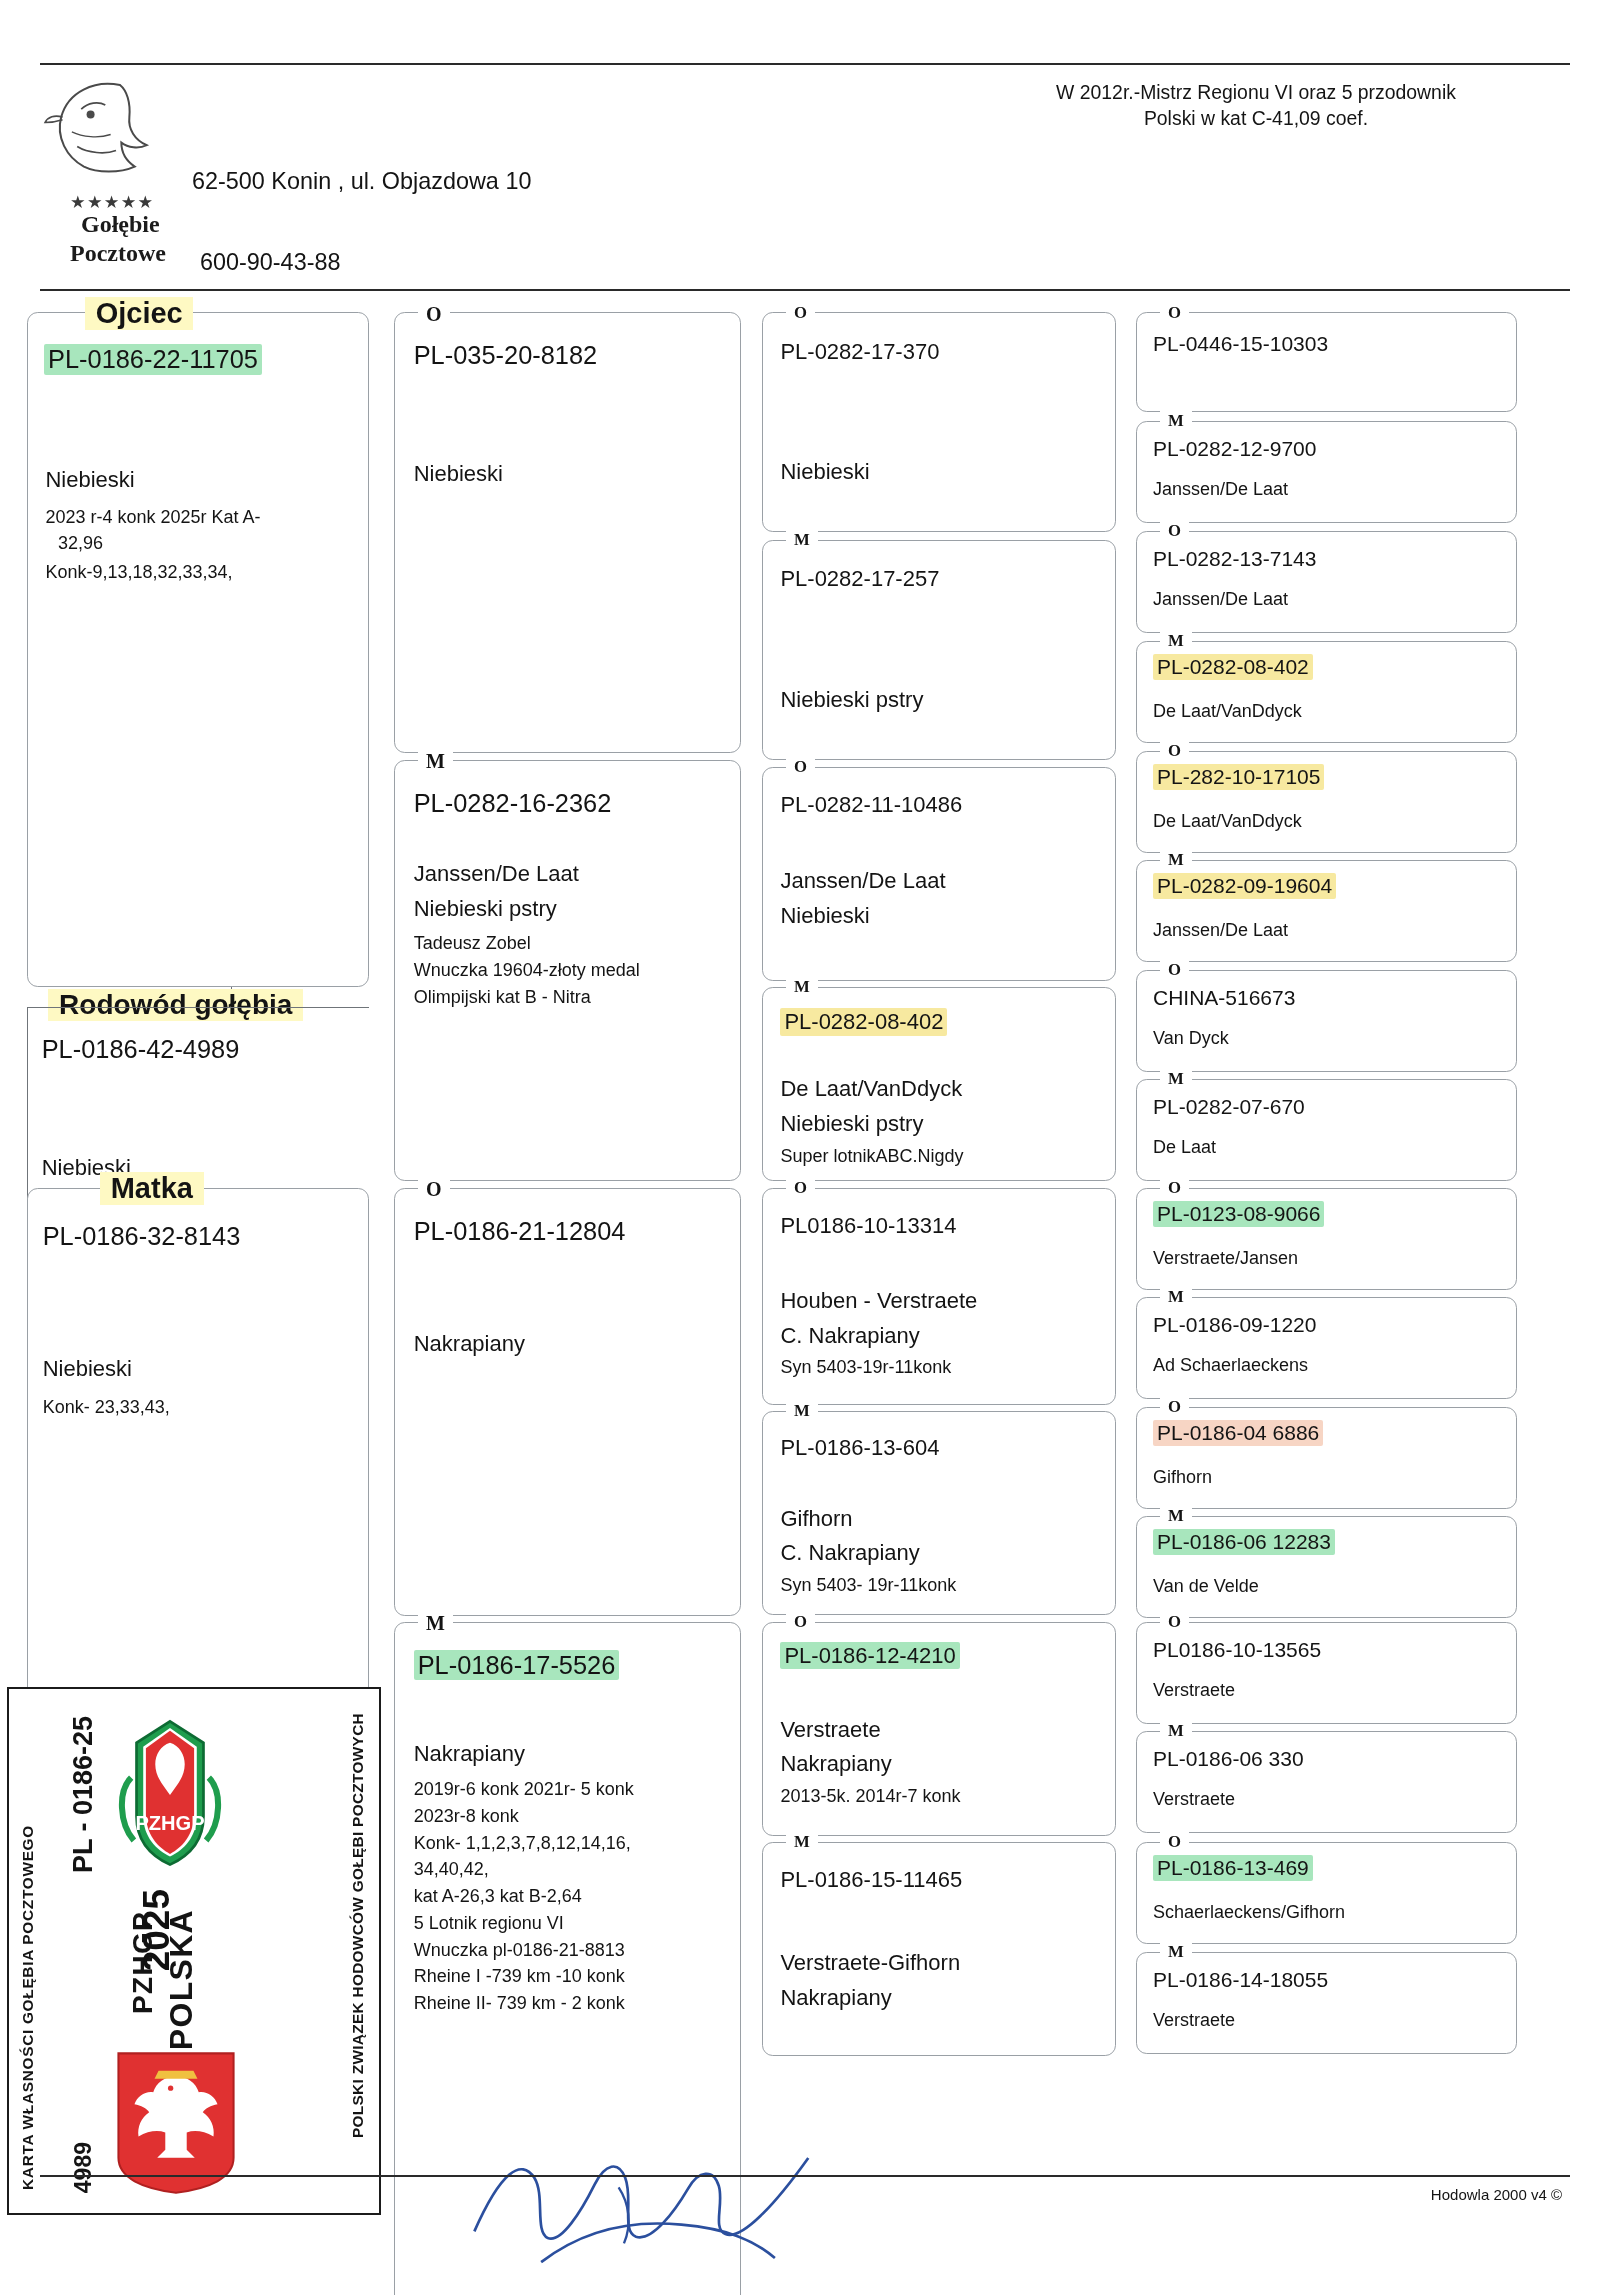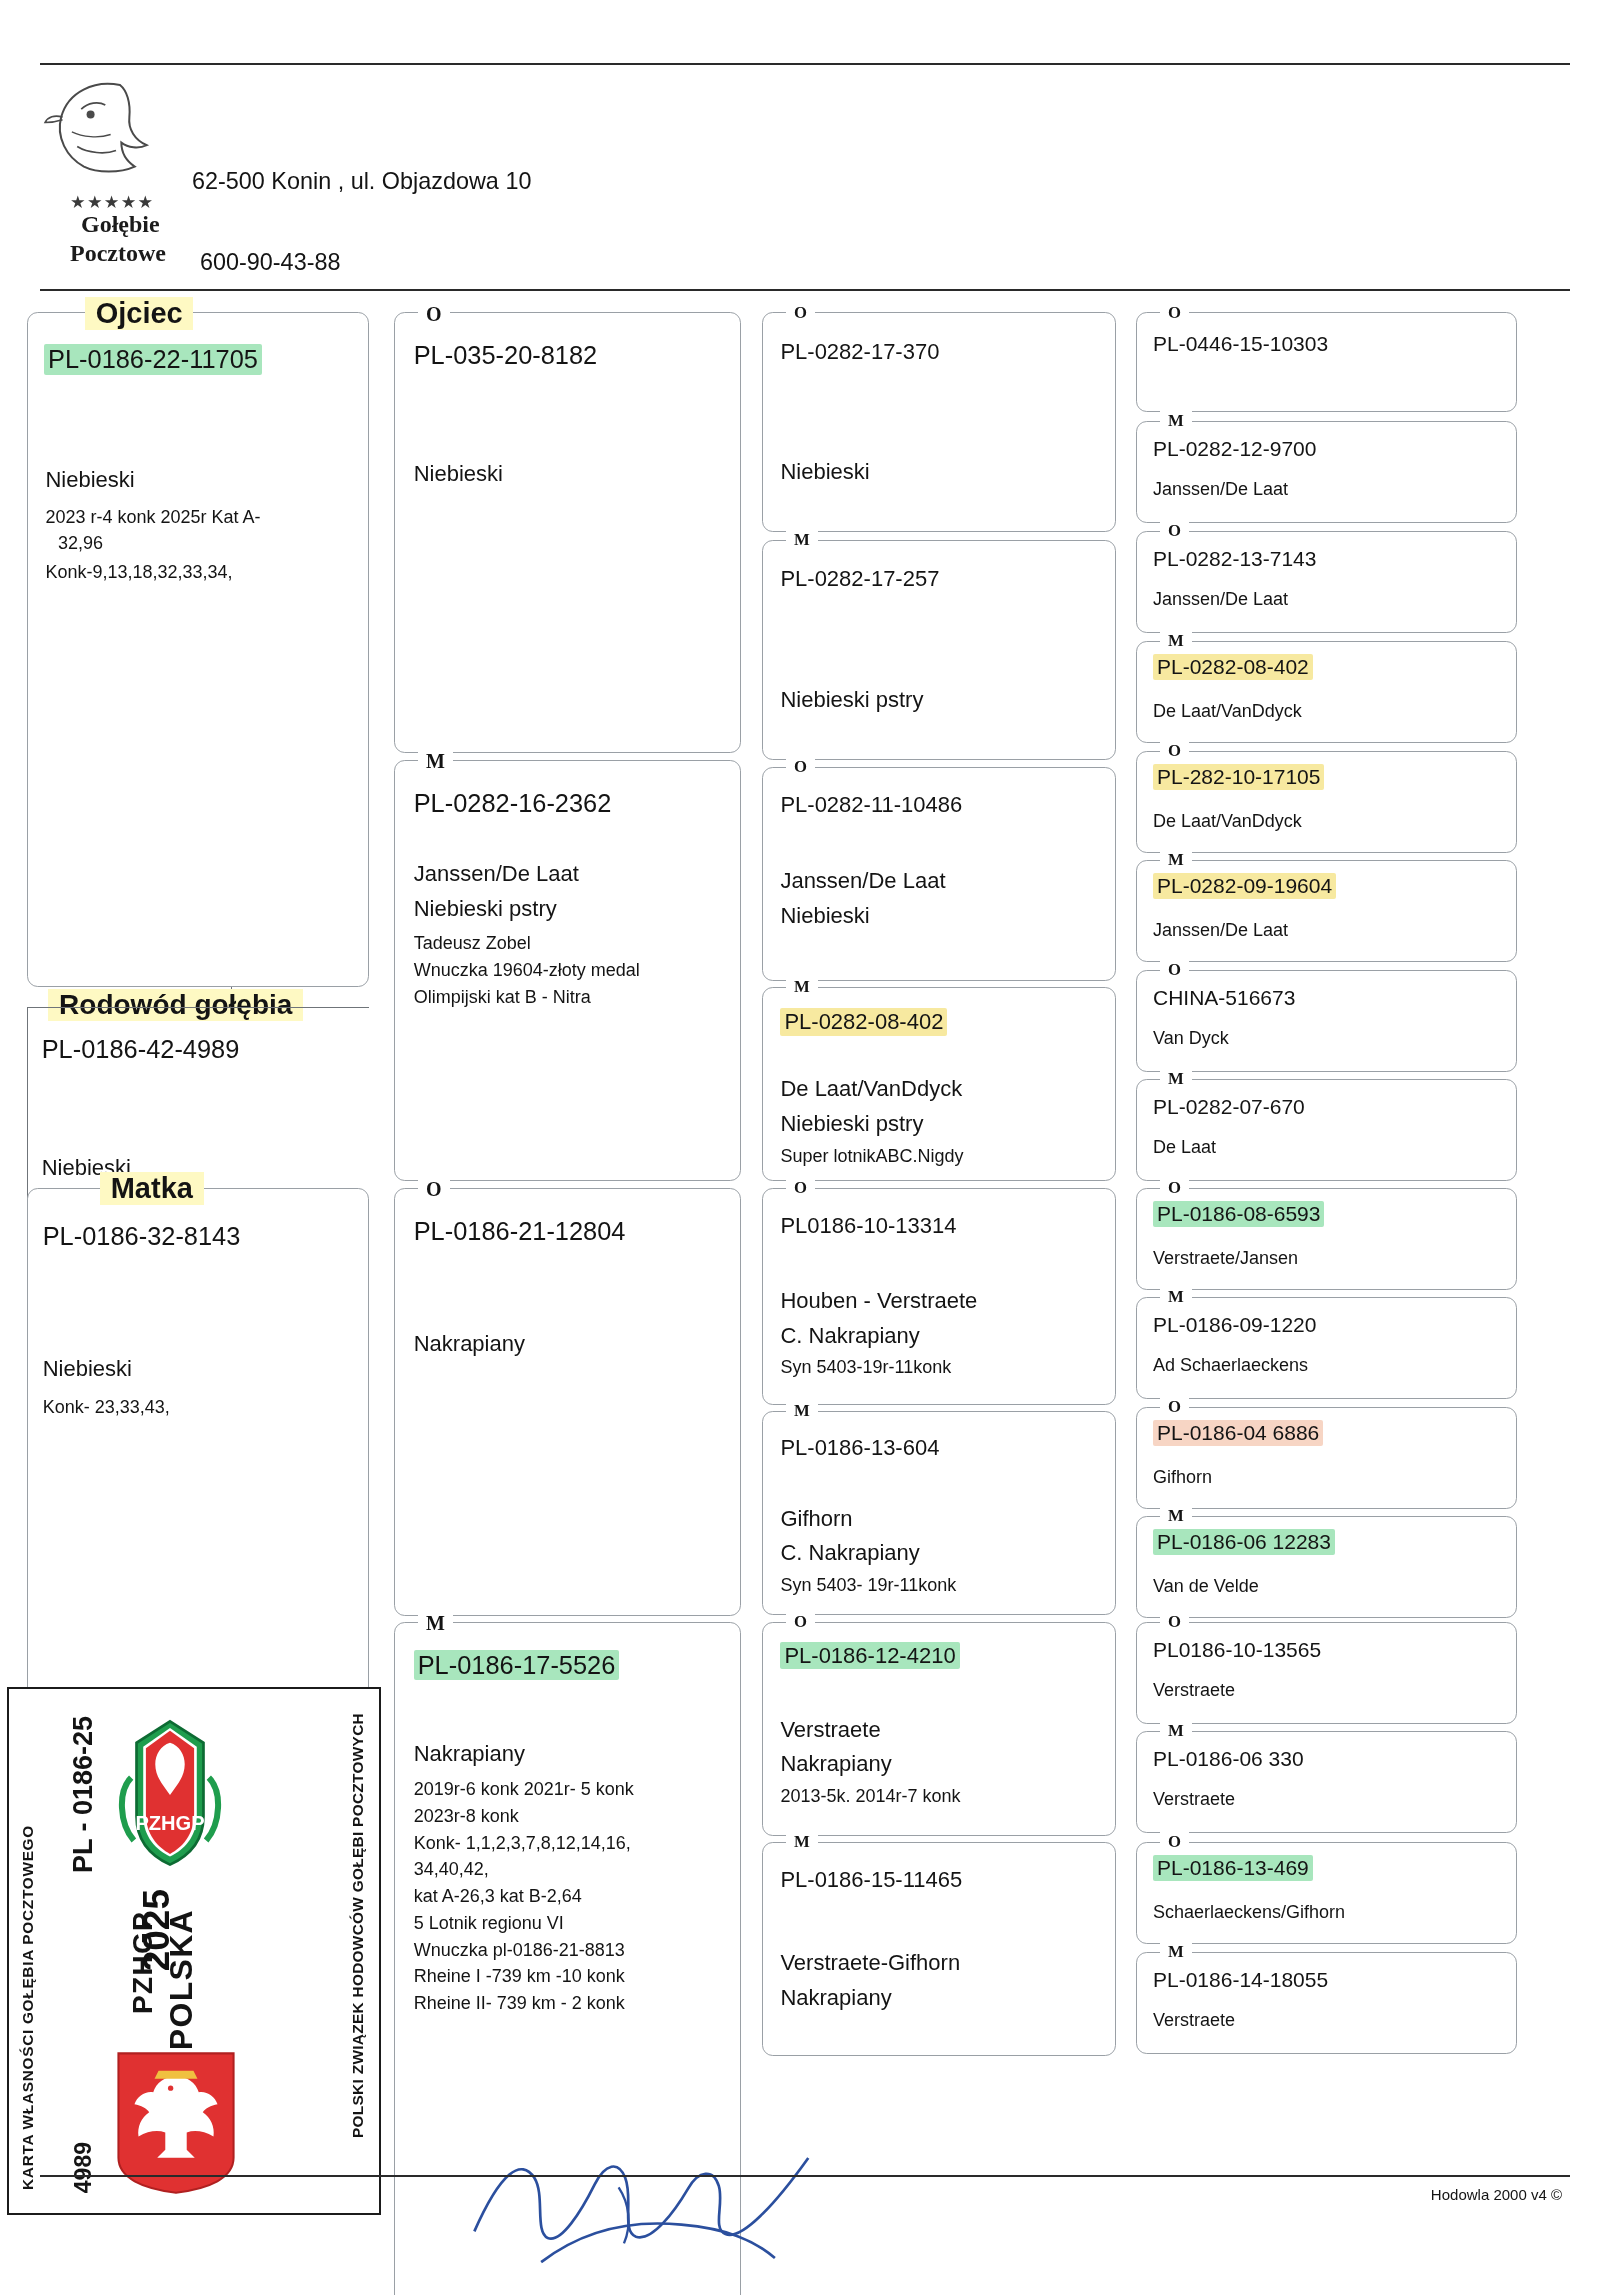--- a/index.html
+++ b/index.html
@@ -145,20 +145,24 @@
         <path d="M46 88 C62 96 86 98 104 92" fill="none" stroke="#4a4a4a" stroke-width="2"></path>
       </svg>
       <div class="stars">★★★★★</div>
       <div class="l1">Gołębie</div>
       <div class="l2">Pocztowe</div>
     </div>
 
     <div class="owner-addr">62-500 Konin , ul. Objazdowa 10</div>
     <div class="owner-phone">600-90-43-88</div>
 
+    <div class="award">
+      <div>W 2012r.-Mistrz Regionu VI oraz 5 przodownik</div>
+      <div>Polski w kat C-41,09 coef.</div>
+    </div>
 
     <div class="hdr-rule-bottom"></div>
   </div>
 
   <div class="grid">
 
     <div class="conn" style="left:204px; top:200px; width:1.3px; height:1229px;"></div>
     <div class="conn" style="left:194px; top:722px; width:12px; height:1.3px;"></div>
     <div class="conn" style="left:194px; top:922px; width:12px; height:1.3px;"></div>
 
@@ -316,21 +320,21 @@
       <div class="line tiny" style="left:16px; top:57px;">Van Dyck</div>
     </div>
     <div class="card" style="left:1109px; top:780px; width:381px; height:102px;">
       <div class="sex small">M</div>
       <div class="ring xs" style="left:16px; top:14.7px;">PL-0282-07-670</div>
       <div class="line tiny" style="left:16px; top:57px;">De Laat</div>
     </div>
 
     <div class="card" style="left:1109px; top:889px; width:381px; height:102px;">
       <div class="sex small">O</div>
-      <div class="ring xs" style="left:16px; top:13.4px;"><span class="hl-green">PL-0186-08-6593</span></div>
+      <div class="ring xs" style="left:16px; top:13.4px;"><span class="hl-green">PL-0123-08-9066</span></div>
       <div class="line tiny" style="left:16px; top:59px;">Verstraete/Jansen</div>
     </div>
     <div class="card" style="left:1109px; top:998px; width:381px; height:102px;">
       <div class="sex small">M</div>
       <div class="ring xs" style="left:16px; top:14.7px;">PL-0186-09-1220</div>
       <div class="line tiny" style="left:16px; top:57px;">Ad Schaerlaeckens</div>
     </div>
     <div class="card" style="left:1109px; top:1108px; width:381px; height:102px;">
       <div class="sex small">O</div>
       <div class="ring xs" style="left:16px; top:13.4px;"><span class="hl-peach">PL-0186-04 6886</span></div>

